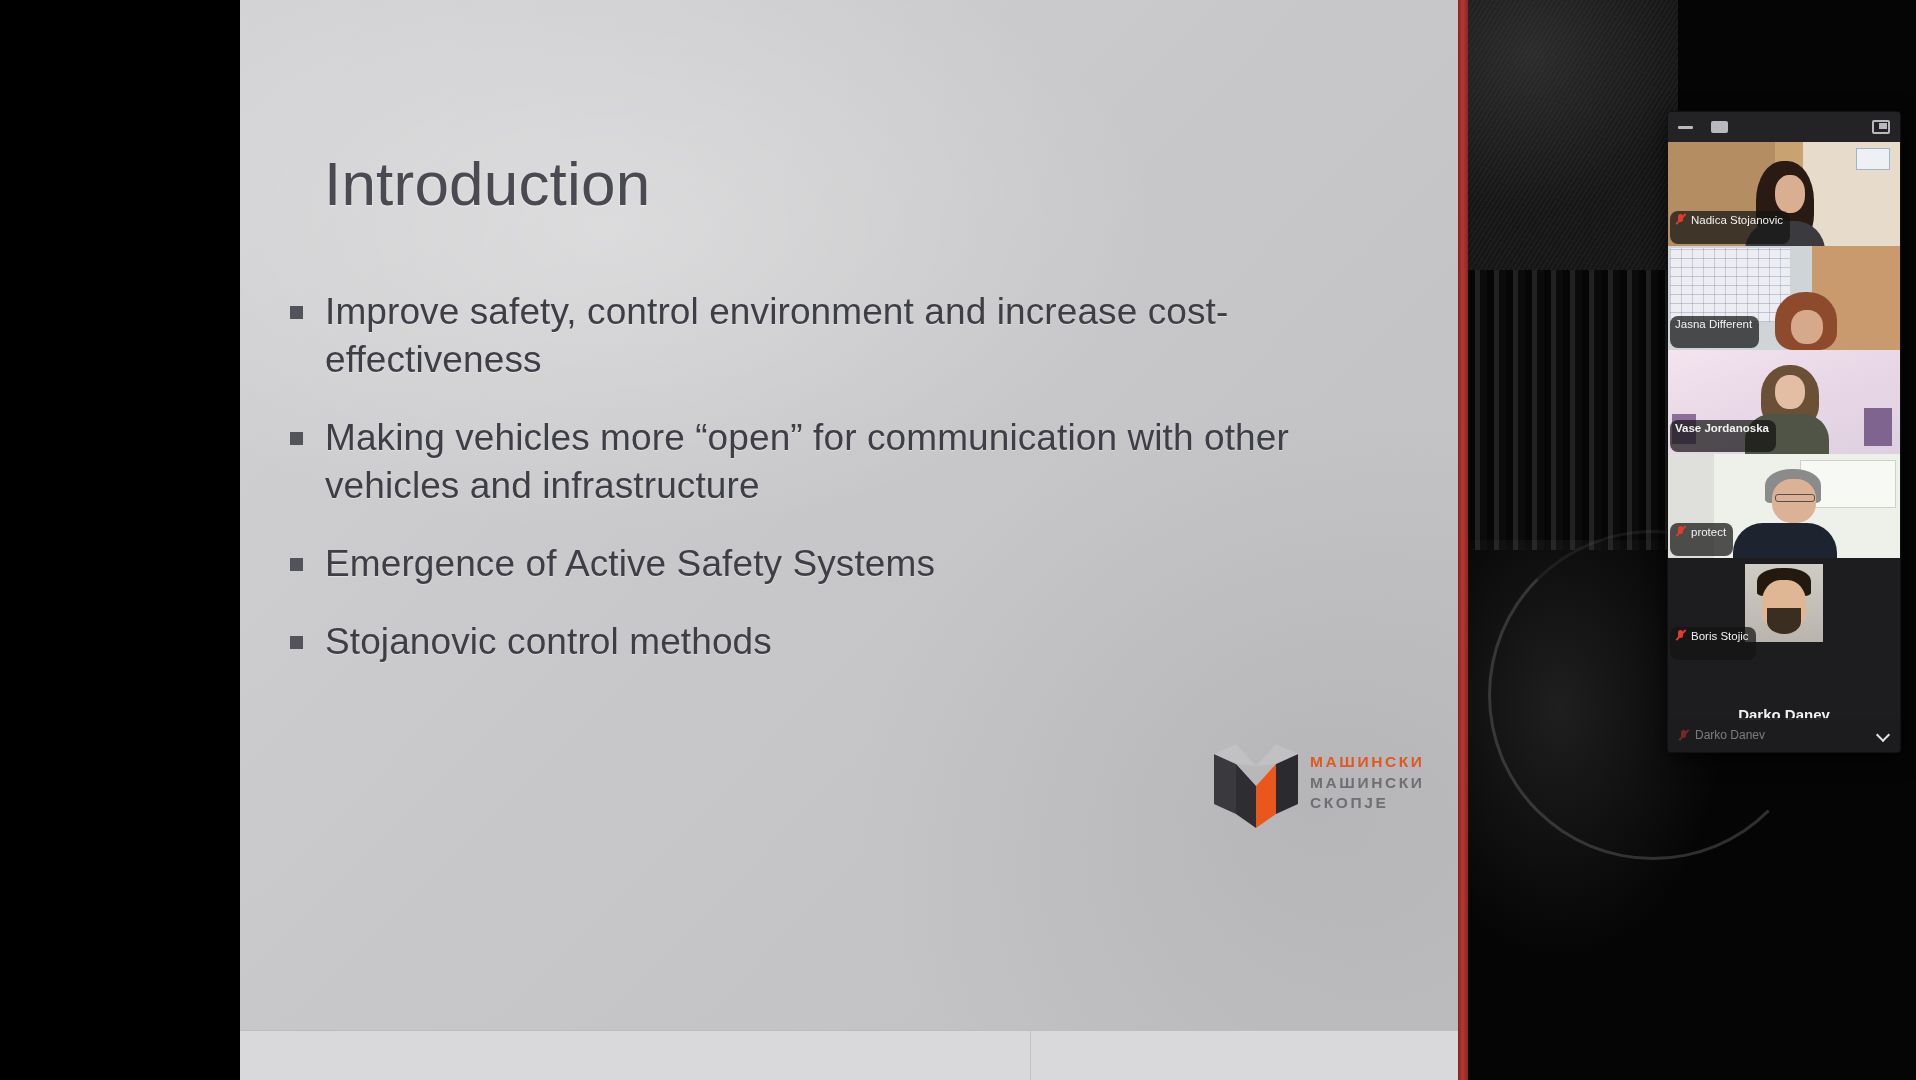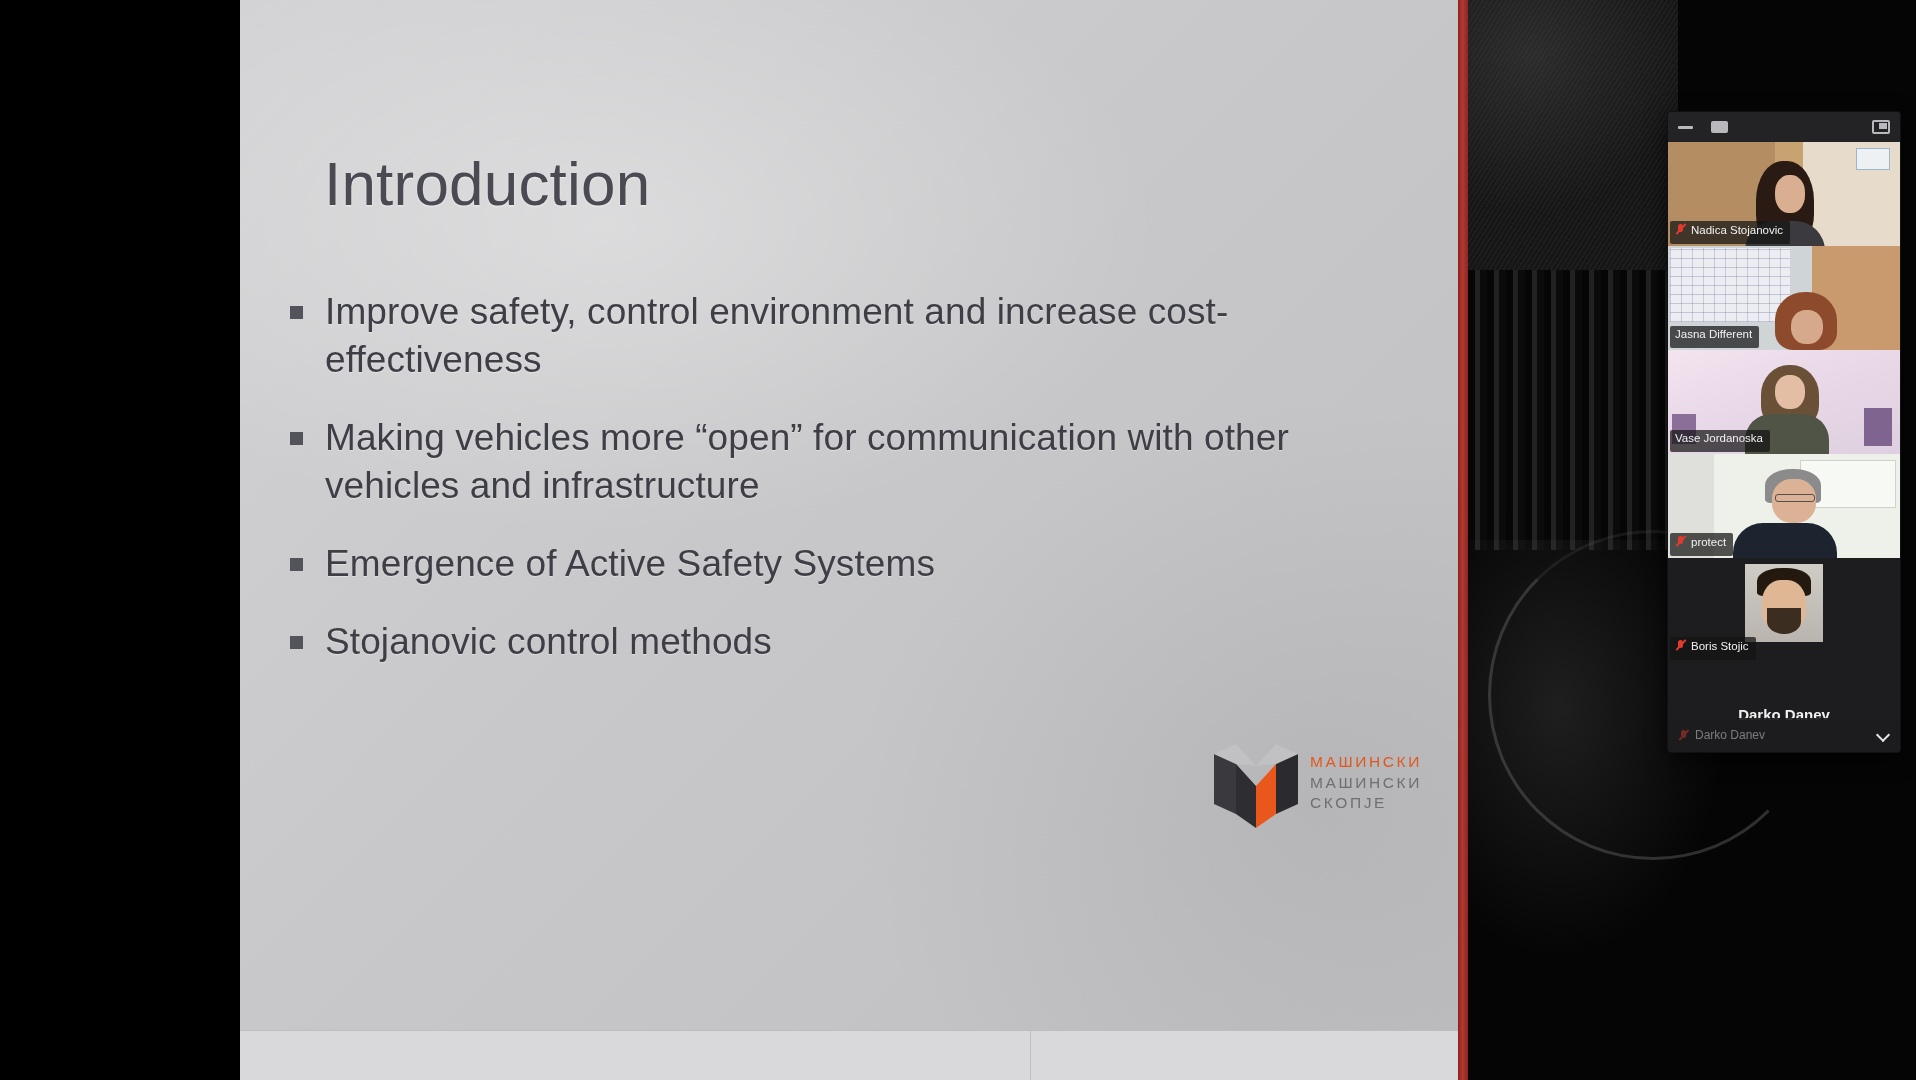--- a/index.html
+++ b/index.html
@@ -49,21 +49,21 @@
   .bullet-text {
     font-size: 37px; line-height: 1.30; color: #3e3e46; font-weight: 400;
     letter-spacing: .1px; max-width: 1010px;
     text-shadow: 0 1px 1px rgba(255,255,255,.4);
   }
 
   
   .slide-logo { position: absolute; left: 970px; top: 742px; width: 210px; height: 90px; }
   .logo-mark { position: absolute; left: 0; top: 0; width: 92px; height: 86px; }
   .logo-words { position: absolute; left: 100px; top: 10px; }
-  .logo-line { font-size: 15.5px; letter-spacing: 2.6px; font-weight: 400; line-height: 1.33; }
+  .logo-line { font-size: 15.5px; letter-spacing: 2.6px; font-weight: 700; line-height: 1.33; }
   .logo-l1 { color: #e1581f; }
   .logo-l2, .logo-l3 { color: #6e6e74; }
 
   
   .next-strip {
     position: absolute; left: 0; top: 1030px; width: 1218px; height: 50px;
     background: #d9d9db; border-top: 1px solid #bdbdbf;
   }
   .next-strip-div {
     position: absolute; left: 790px; top: 0; width: 1px; height: 50px; background: #c2c2c4;
@@ -112,25 +112,25 @@
   .ic-min   { width: 15px; height: 3px; background: #b9b9bd; border-radius: 1px; }
   .ic-one   { width: 17px; height: 12px; background: #b9b9bd; border-radius: 2px; }
   .ic-split { width: 17px; height: 13px; display: flex; flex-direction: column; gap: 3px; }
   .ic-split i { display: block; height: 5px; background: #2f8cf0; border-radius: 1px; }
   .ic-grid  { width: 17px; height: 15px; display: grid; grid-template-columns: repeat(3,1fr); grid-template-rows: repeat(3,1fr); gap: 2px; }
   .ic-grid i { display: block; background: #c6c6ca; border-radius: 1px; }
   .ic-pip   { position: absolute; right: 10px; width: 18px; height: 14px; border: 2px solid #b9b9bd; border-radius: 2px; }
   .ic-pip::after { content: ""; position: absolute; right: 1px; top: 1px; width: 8px; height: 6px; background: #b9b9bd; }
 
   .tile { position: relative; width: 232px; height: 104px; overflow: hidden; background: #111; }
-  .tile.active { box-shadow: inset 0 0 0 2px #b7c844; }
+  .tile.active { box-shadow: inset 0 0 0 2px #b7c844; font-weight: bold; }
   .tile-name {
     position: absolute; left: 2px; bottom: 2px;
     background: rgba(20,20,20,.72); color: #f2f2f2;
-    font-size: 11.5px; padding: 2px 7px 8px 5px; border-radius: 2px;
+    font-size: 11.5px; padding: 2px 7px 18px 5px; border-radius: 8px;
     display: flex; align-items: center; gap: 5px; max-width: 96%;
     white-space: nowrap; overflow: hidden; text-overflow: ellipsis;
   }
   .mic-off { position: relative; width: 11px; height: 13px; flex: 0 0 auto; }
   .mic-off::before {
     content: ""; position: absolute; left: 3px; top: 1px; width: 5px; height: 8px;
     background: #e23b2e; border-radius: 3px;
   }
   .mic-off::after {
     content: ""; position: absolute; left: -1px; top: 5px; width: 14px; height: 2px;

